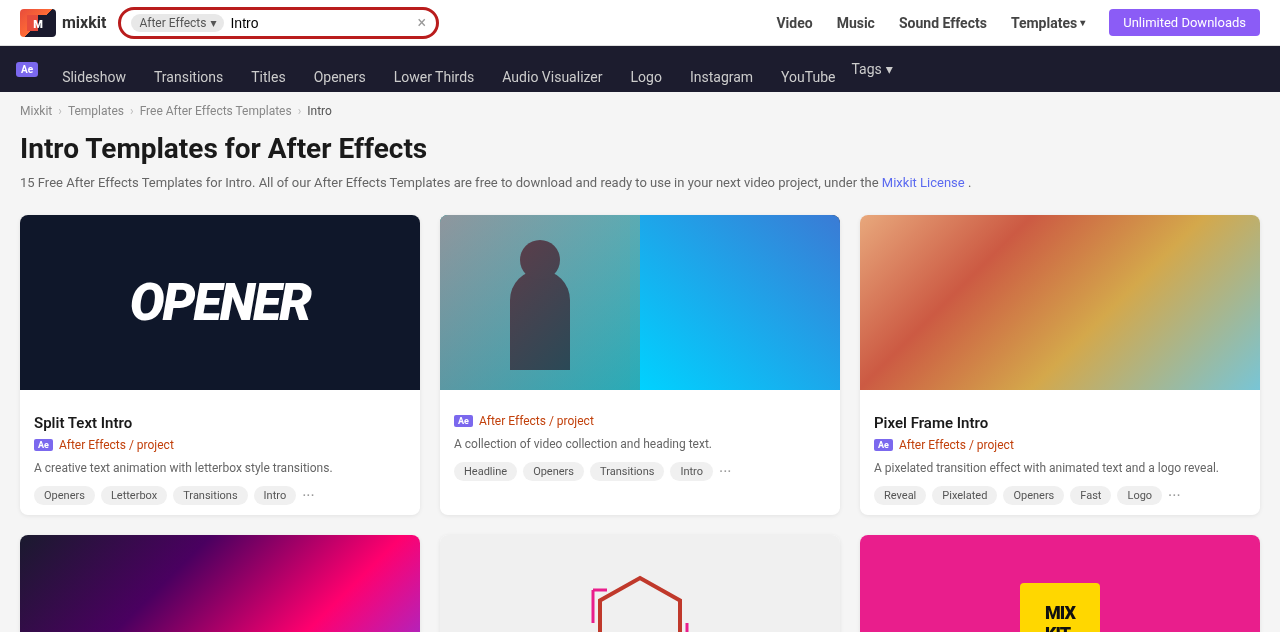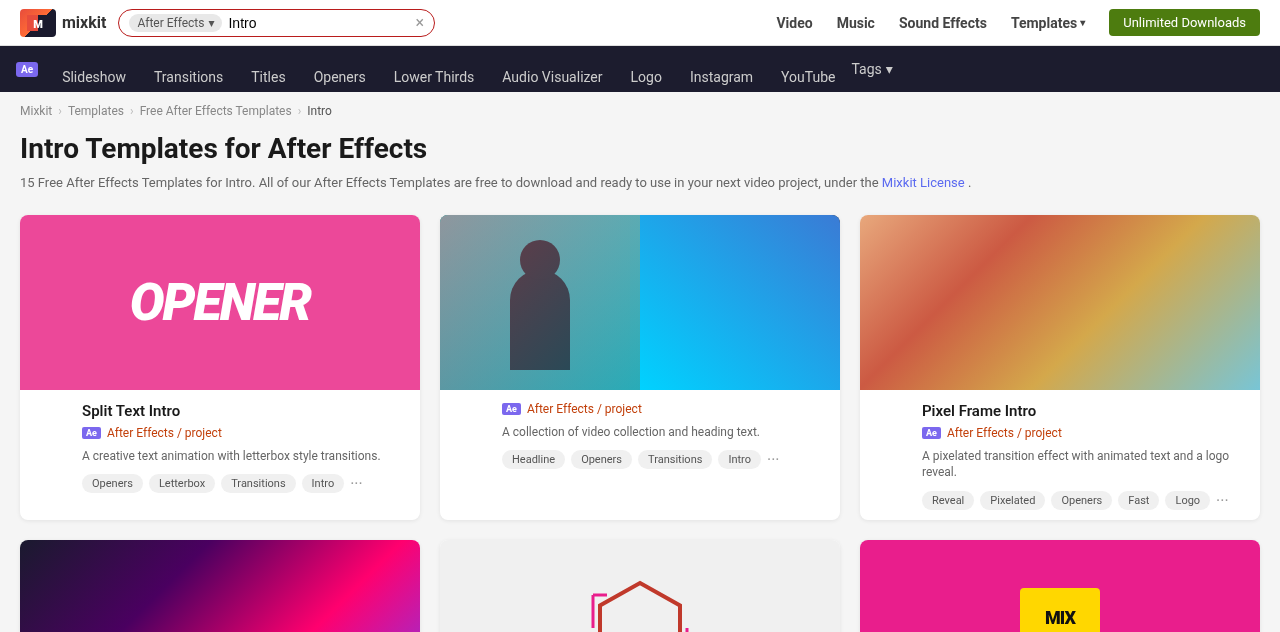--- a/index.html
+++ b/index.html
@@ -16,21 +16,21 @@
       height: 46px;
     }
     .top-nav-left { display: flex; align-items: center; gap: 12px; }
     .logo { display: flex; align-items: center; gap: 6px; }
     .logo-icon { width: 36px; height: 28px; background: linear-gradient(135deg, #e74c3c 0%, #ff6b35 50%, #1a1a2e 50%); border-radius: 4px; display: flex; align-items: center; justify-content: center; }
     .logo-text { font-weight: 700; font-size: 16px; color: #333; }
     .search-pill {
       display: flex;
       align-items: center;
       background: #fff;
-      border: 1px solid #b91c1c;
+      border: 3px solid #b91c1c;
       border-radius: 20px;
       padding: 4px 10px;
       gap: 6px;
       min-width: 200px;
     }
     .search-pill .category-badge {
       background: #e8e8e8;
       border-radius: 12px;
       padding: 2px 8px;
       font-size: 12px;
@@ -48,21 +48,21 @@
     }
     .search-pill .clear-btn {
       cursor: pointer;
       color: #999;
       font-size: 16px;
       line-height: 1;
     }
     .top-nav-right { display: flex; align-items: center; gap: 24px; }
     .top-nav-link { font-size: 14px; color: #444; text-decoration: none; cursor: pointer; font-weight: bold; }
     .downloads-btn {
-      background: #4d7c0f;
+      background: #8b5cf6;
       color: #fff;
       padding: 6px 14px;
       border-radius: 4px;
       font-size: 13px;
       cursor: pointer;
       text-align: right;
     }
     .templates-link { display: flex; align-items: center; gap: 3px; }
     .chevron { font-size: 10px; }
 
@@ -125,21 +125,21 @@
       box-shadow: 0 1px 4px rgba(0,0,0,0.08);
       cursor: pointer;
     }
     .card-thumb {
       width: 100%;
       height: 175px;
       position: relative;
       overflow: hidden;
     }
     .thumb-opener {
-      background: #ec4899;
+      background: #0f172a;
       display: flex;
       align-items: center;
       justify-content: center;
     }
     .thumb-opener-text {
       font-size: 52px;
       font-weight: 900;
       color: #fff;
       letter-spacing: -2px;
       text-transform: uppercase;
@@ -180,21 +180,21 @@
       display: flex; align-items: center; justify-content: center;
     }
     .mixkit-logo-card {
       background: #ffd700;
       padding: 20px;
       display: flex; align-items: center; justify-content: center;
       font-size: 24px; font-weight: 900; color: #111;
       letter-spacing: -1px;
     }
 
-    .card-body { padding: 12px 14px 10px; margin-left: 48px; }
+    .card-body { padding: 24px 14px 10px; }
     .card-title { font-size: 15px; font-weight: 600; color: #1a1a1a; margin-bottom: 6px; }
     .card-meta { display: flex; align-items: center; gap: 6px; margin-bottom: 8px; }
     .ae-mini { background: #7b68ee; color: #fff; font-size: 9px; font-weight: 700; padding: 1px 4px; border-radius: 2px; }
     .card-meta-text { font-size: 12px; color: #c2410c; }
     .card-desc { font-size: 12px; color: #666; margin-bottom: 10px; line-height: 1.4; }
     .tags { display: flex; flex-wrap: wrap; gap: 6px; align-items: center; }
     .tag {
       background: #f0f0f0;
       color: #555;
       font-size: 11px;

